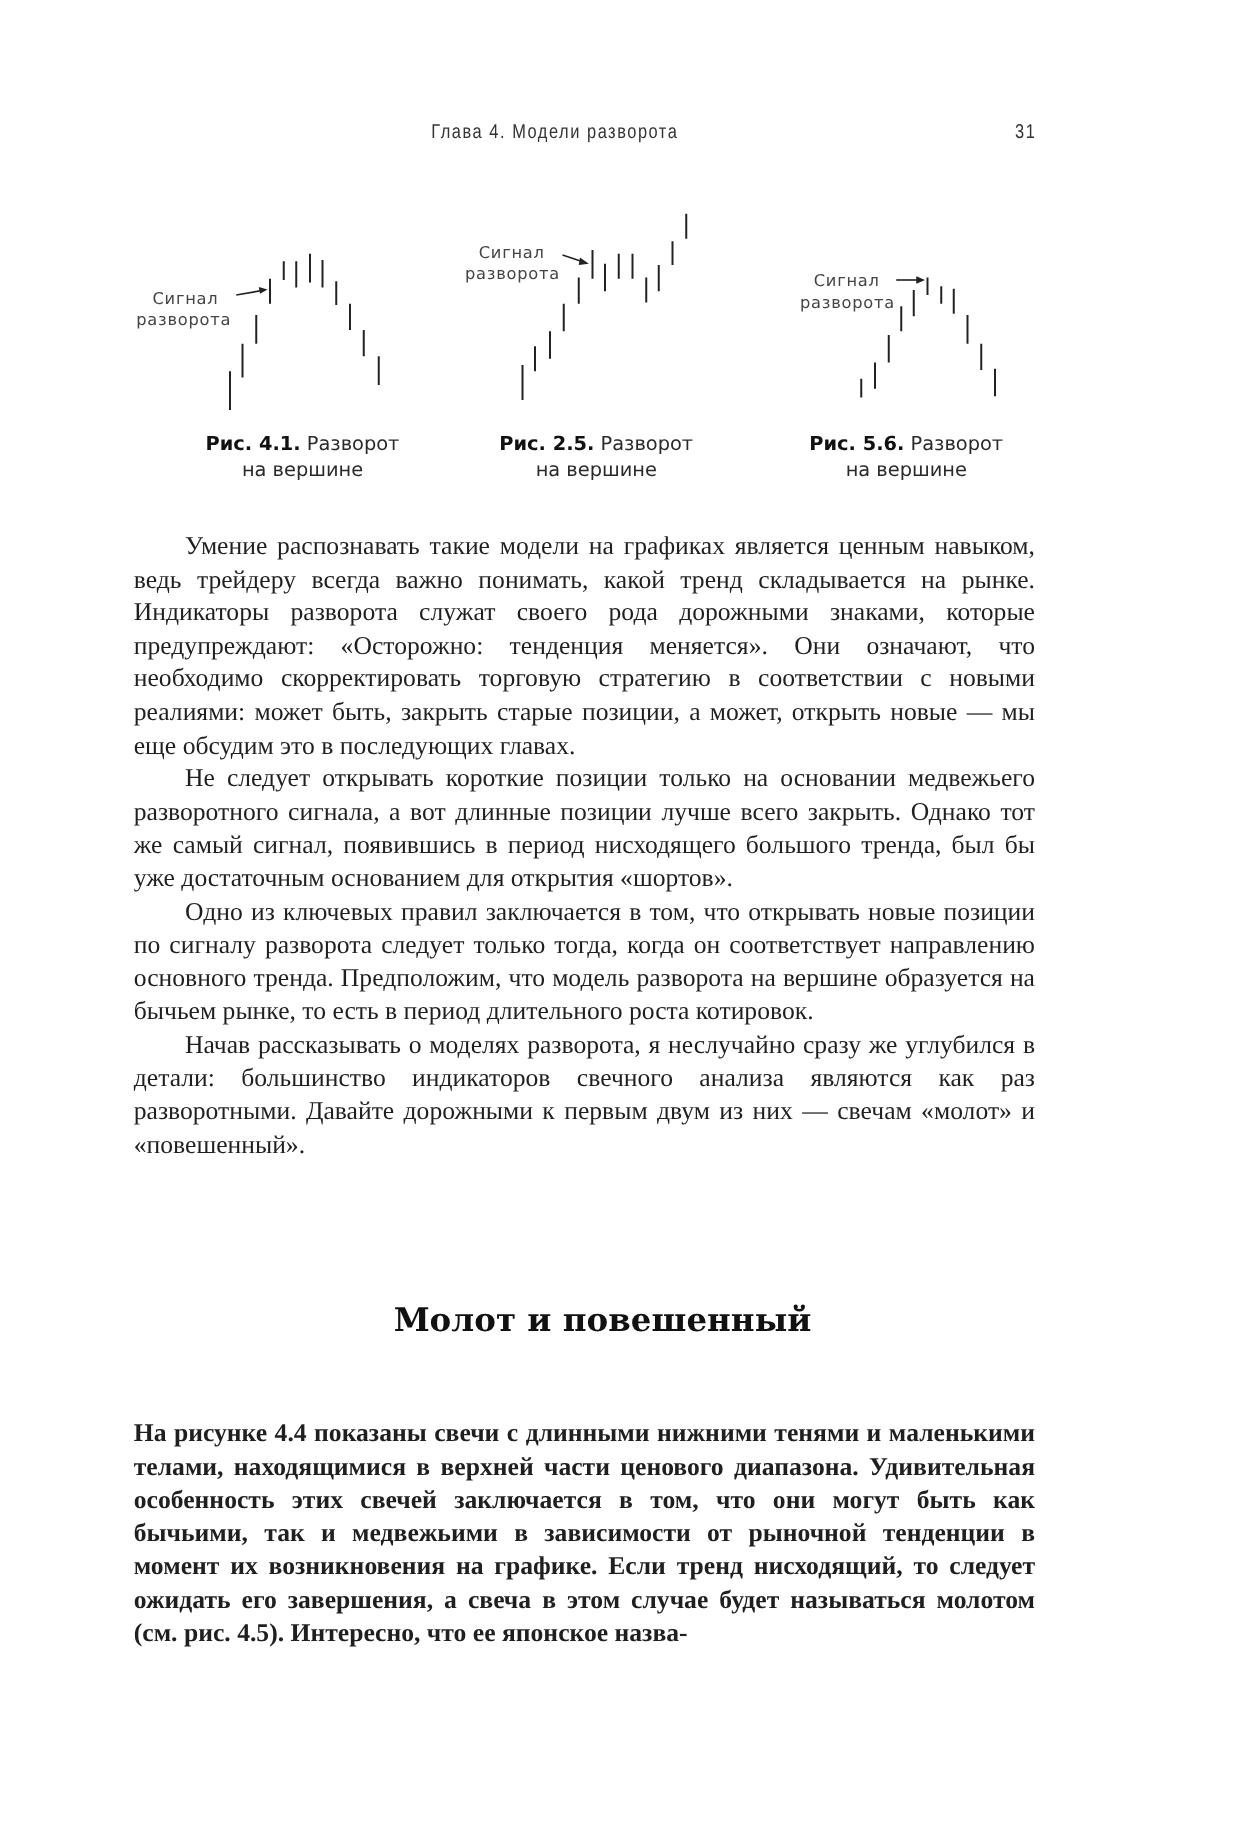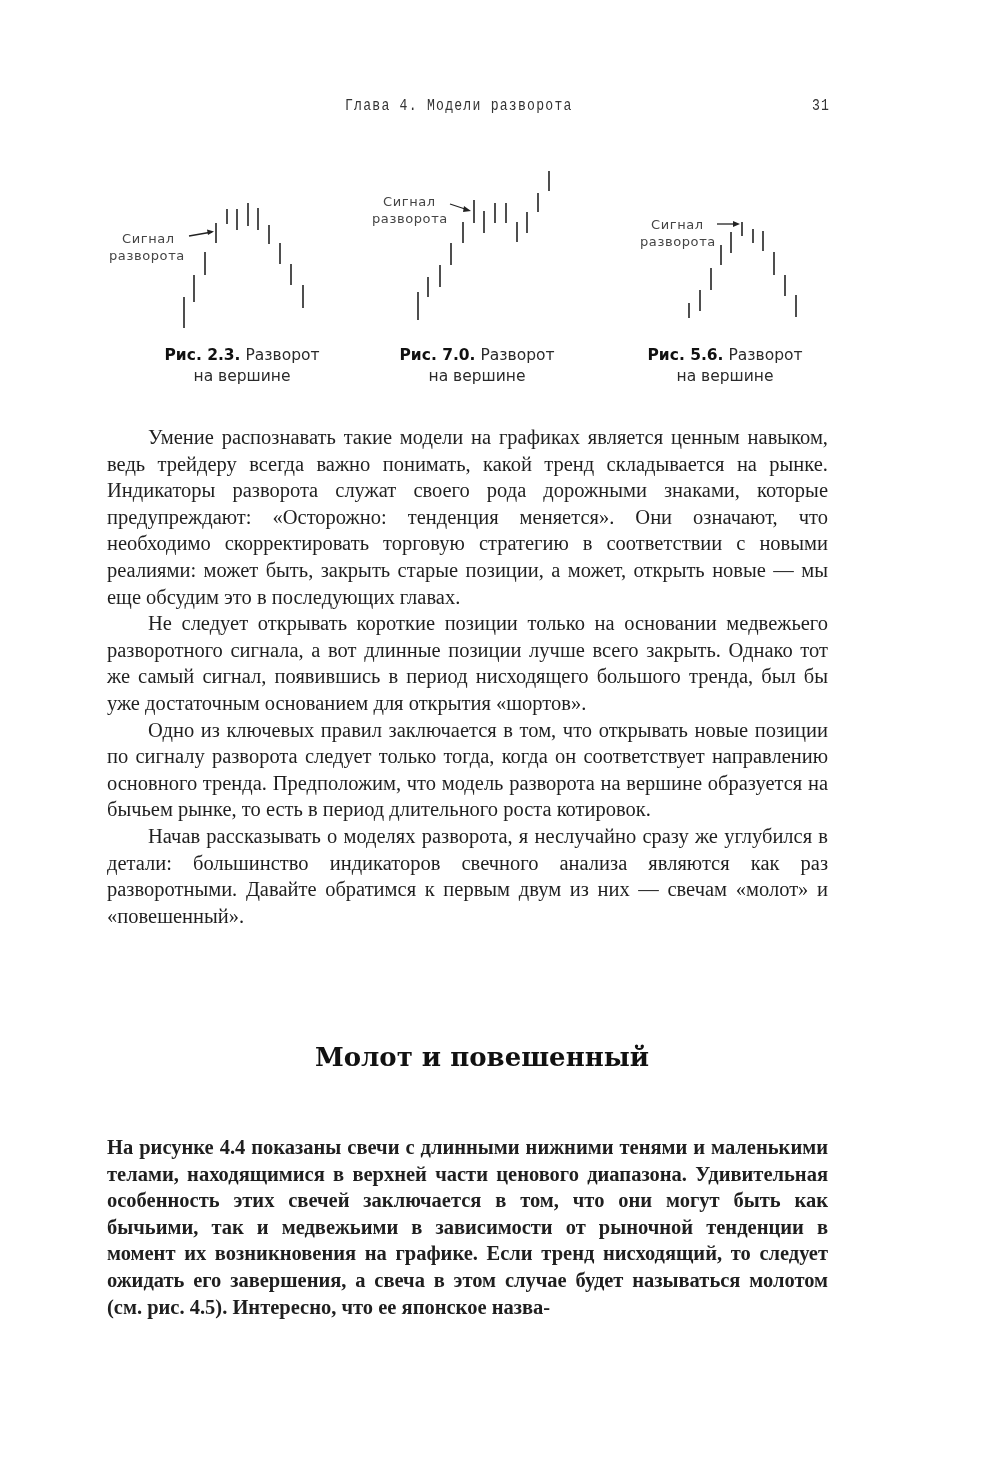--- a/index.html
+++ b/index.html
@@ -1,19 +1,19 @@
 <!DOCTYPE html>
 <html><head>
   <meta charset="utf-8">
   <style>
     html, body { margin: 0; padding: 0; background: #ffffff; }
     body { width: 1000px; height: 1459px; position: relative; overflow: hidden; color: #1a1a1a; }
     .running-head {
       position: absolute; top: 95px; left: 0; width: 902px; height: 30px;
-      font-family: Liberation Mono, monospace; font-size: 16px; color: #333;
+      font-family: Liberation Sans, sans-serif; font-size: 16px; color: #333;
       letter-spacing: 1.5px;
     }
     .running-head .title { position: absolute; left: 345px; top: 2px; transform: scaleX(0.82); transform-origin: left; }
     .running-head .page-num { position: absolute; left: 812px; top: 2px; transform: scaleX(0.82); transform-origin: left; }
 
     .figure-svg { position: absolute; left: 0; top: 160px; }
     .caption {
       position: absolute; width: 240px; text-align: center;
       font-family: "DejaVu Sans", sans-serif; font-size: 15.5px; line-height: 21px; color: #2a2a2a;
     }
@@ -95,40 +95,40 @@
 
   <g font-family="DejaVu Sans, sans-serif" font-size="13" fill="#444" letter-spacing="0.6">
     <text x="651" y="229">Сигнал</text>
     <text x="640" y="246">разворота</text>
     <line x1="717" y1="224" x2="736" y2="224" stroke="#222" stroke-width="1.3"></line>
     <polygon points="740,224 733,221 733,227" fill="#222"></polygon>
   </g>
 </svg>
 
 <div class="caption" style="left:122px; top:345px;">
-  <b>Рис. 2.3.</b>
+  <b>Рис. 4.1.</b>
   <span>Разворот</span><br>
   <span>на вершине</span>
 </div>
 <div class="caption" style="left:357px; top:345px;">
-  <b>Рис. 7.0.</b>
+  <b>Рис. 2.5.</b>
   <span>Разворот</span><br>
   <span>на вершине</span>
 </div>
 <div class="caption" style="left:605px; top:345px;">
   <b>Рис. 5.6.</b>
   <span>Разворот</span><br>
   <span>на вершине</span>
 </div>
 
 <div class="body-text" style="top:424px;">
   <p>Умение распознавать такие модели на графиках является ценным навыком, ведь трейдеру всегда важно понимать, какой тренд складывается на рынке. Индикаторы разворота служат своего рода дорожными знаками, которые предупреждают: «Осторожно: тенденция меняется». Они означают, что необходимо скорректировать торговую стратегию в соответствии с новыми реалиями: может быть, закрыть старые позиции, а может, открыть новые — мы еще обсудим это в последующих главах.</p>
   <p>Не следует открывать короткие позиции только на основании медвежьего разворотного сигнала, а вот длинные позиции лучше всего закрыть. Однако тот же самый сигнал, появившись в период нисходящего большого тренда, был бы уже достаточным основанием для открытия «шортов».</p>
   <p>Одно из ключевых правил заключается в том, что открывать новые позиции по сигналу разворота следует только тогда, когда он соответствует направлению основного тренда. Предположим, что модель разворота на вершине образуется на бычьем рынке, то есть в период длительного роста котировок.</p>
-  <p>Начав рассказывать о моделях разворота, я неслучайно сразу же углубился в детали: большинство индикаторов свечного анализа являются как раз разворотными. Давайте обратимся к первым двум из них — свечам «молот» и «повешенный».</p>
+  <p>Начав рассказывать о моделях разворота, я неслучайно сразу же углубился в детали: большинство индикаторов свечного анализа являются как раз разворотными. Давайте дорожными к первым двум из них — свечам «молот» и «повешенный».</p>
 </div>
 
 <div class="heading" style="top:1040px;padding-left:14px;">
   <div>Молот и повешенный</div>
 </div>
 
 <div class="body-text" style="top:1134px;font-weight:bold;">
   <p class="noindent">На рисунке 4.4 показаны свечи с длинными нижними тенями и маленькими телами, находящимися в верхней части ценового диапазона. Удивительная особенность этих свечей заключается в том, что они могут быть как бычьими, так и медвежьими в зависимости от рыночной тенденции в момент их возникновения на графике. Если тренд нисходящий, то следует ожидать его завершения, а свеча в этом случае будет называться молотом (см. рис. 4.5). Интересно, что ее японское назва-</p>
 </div>
 

